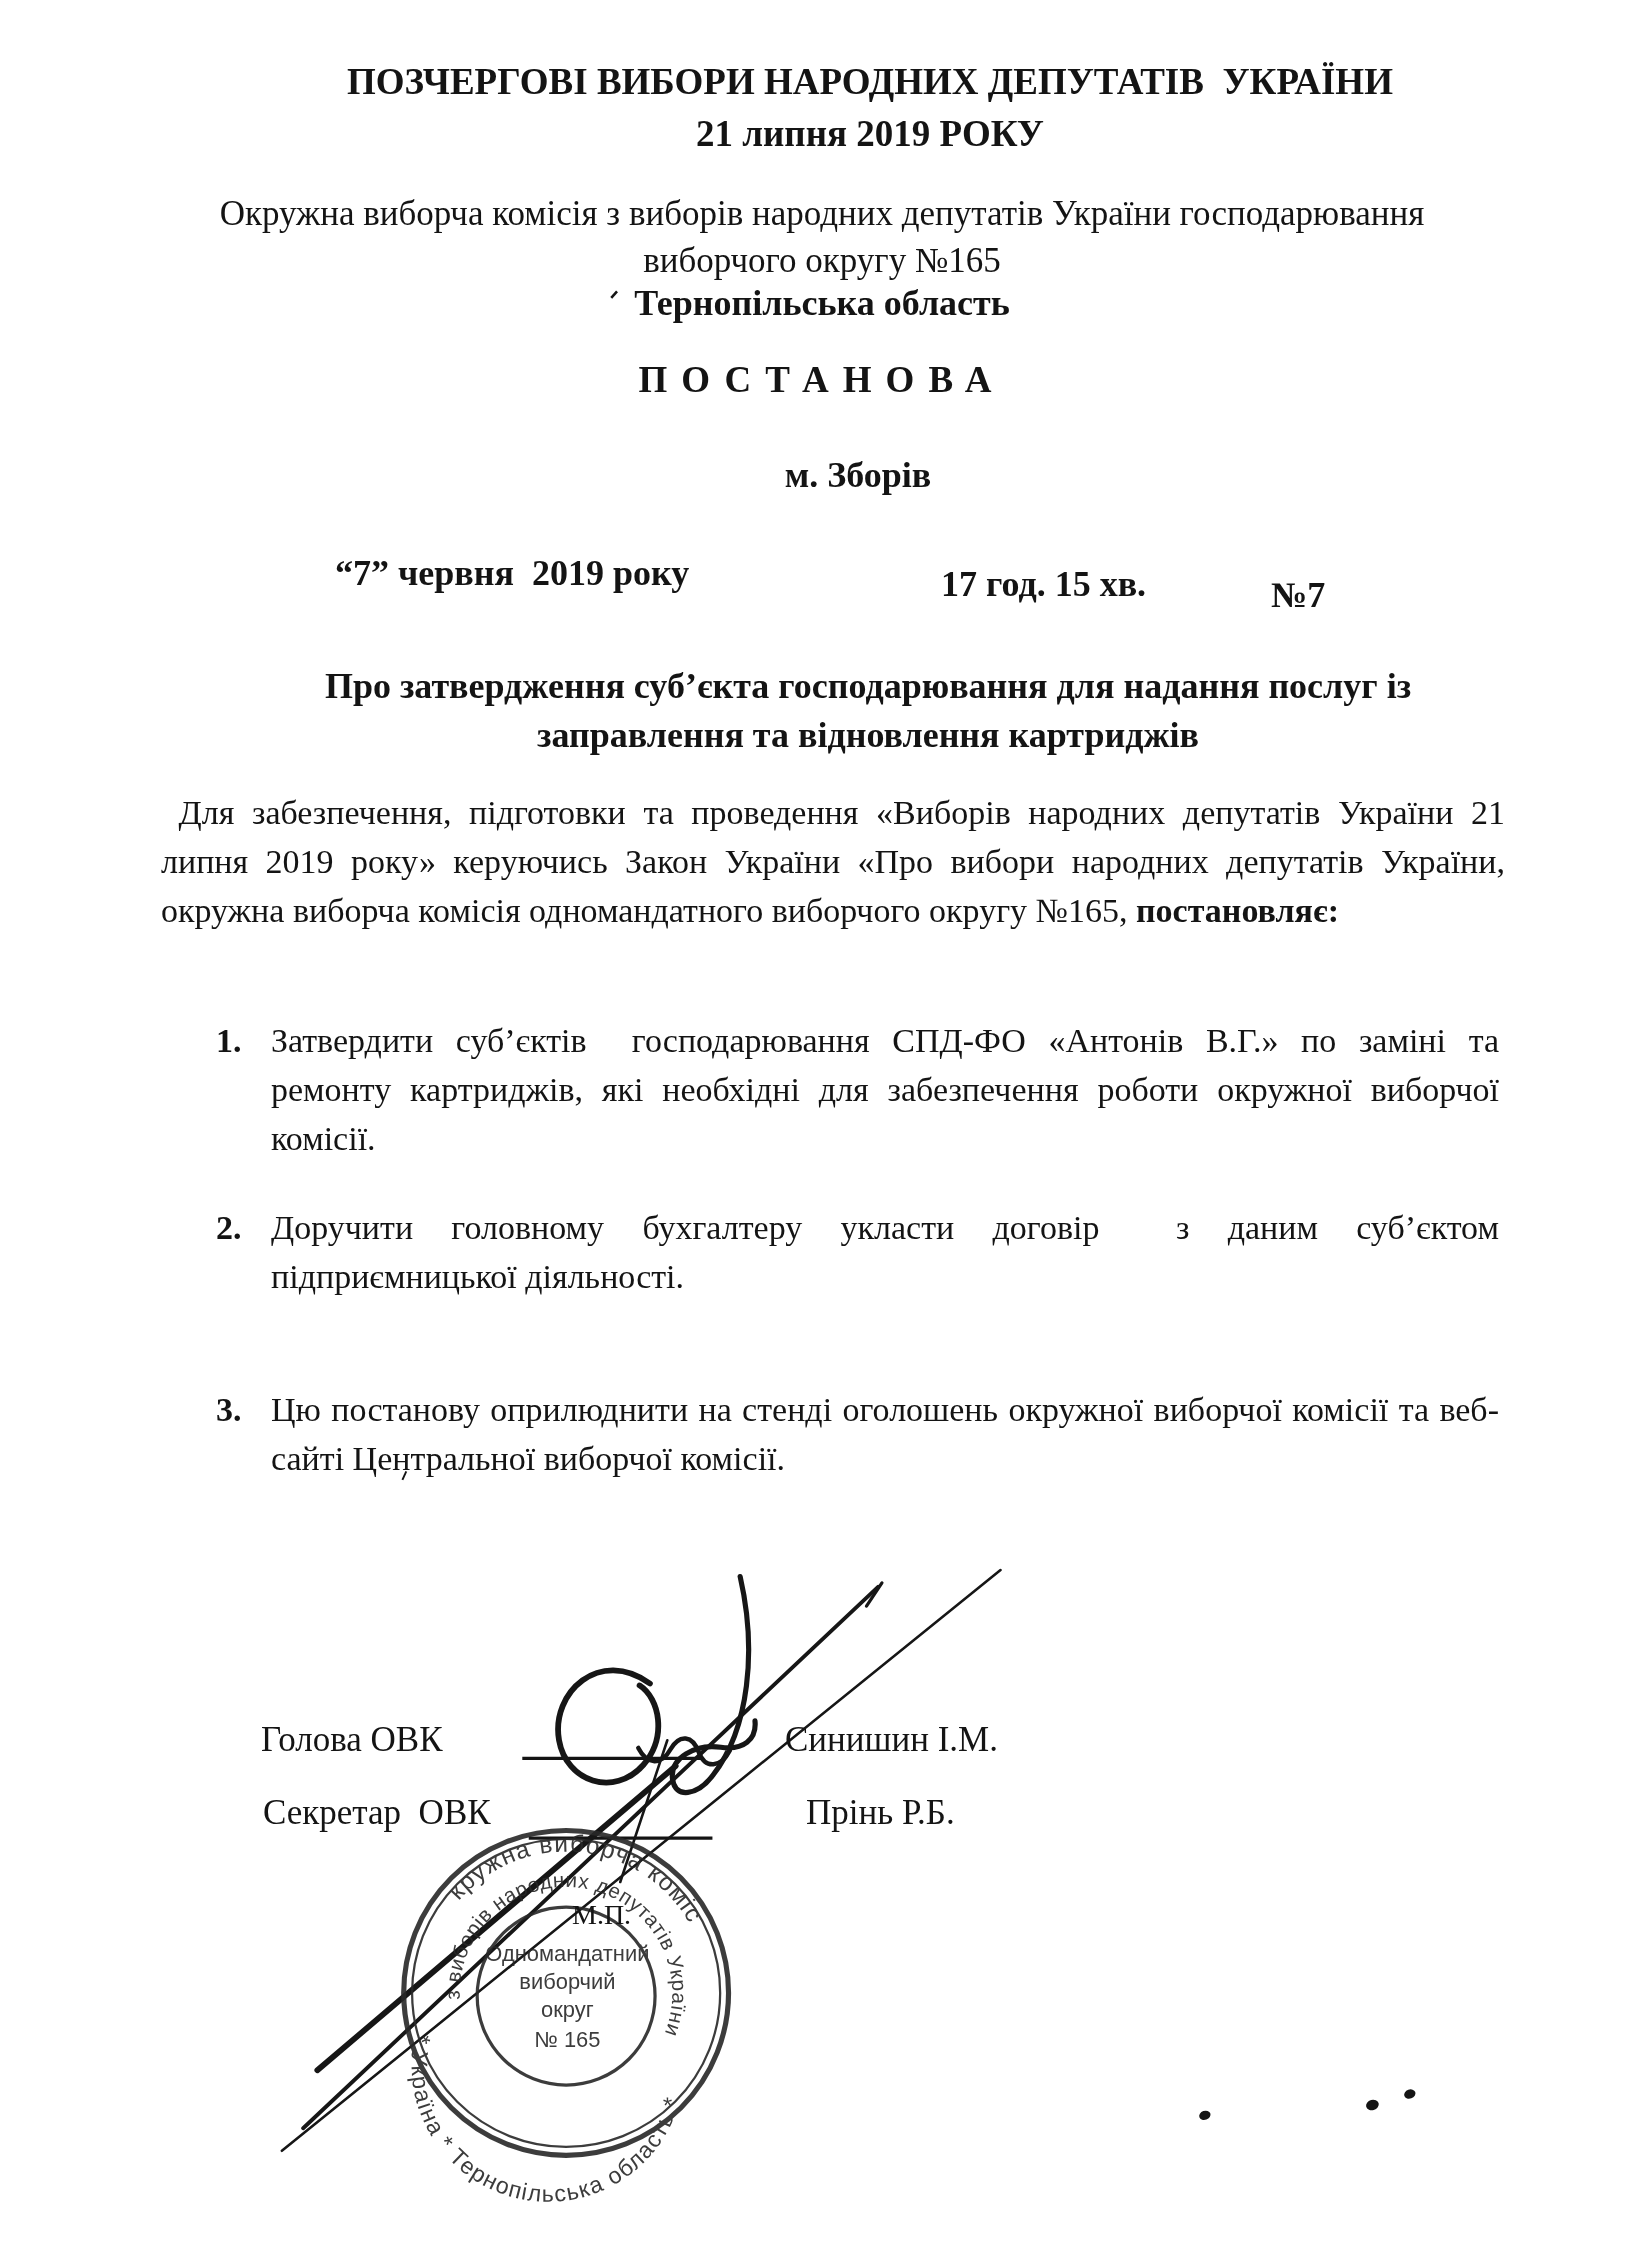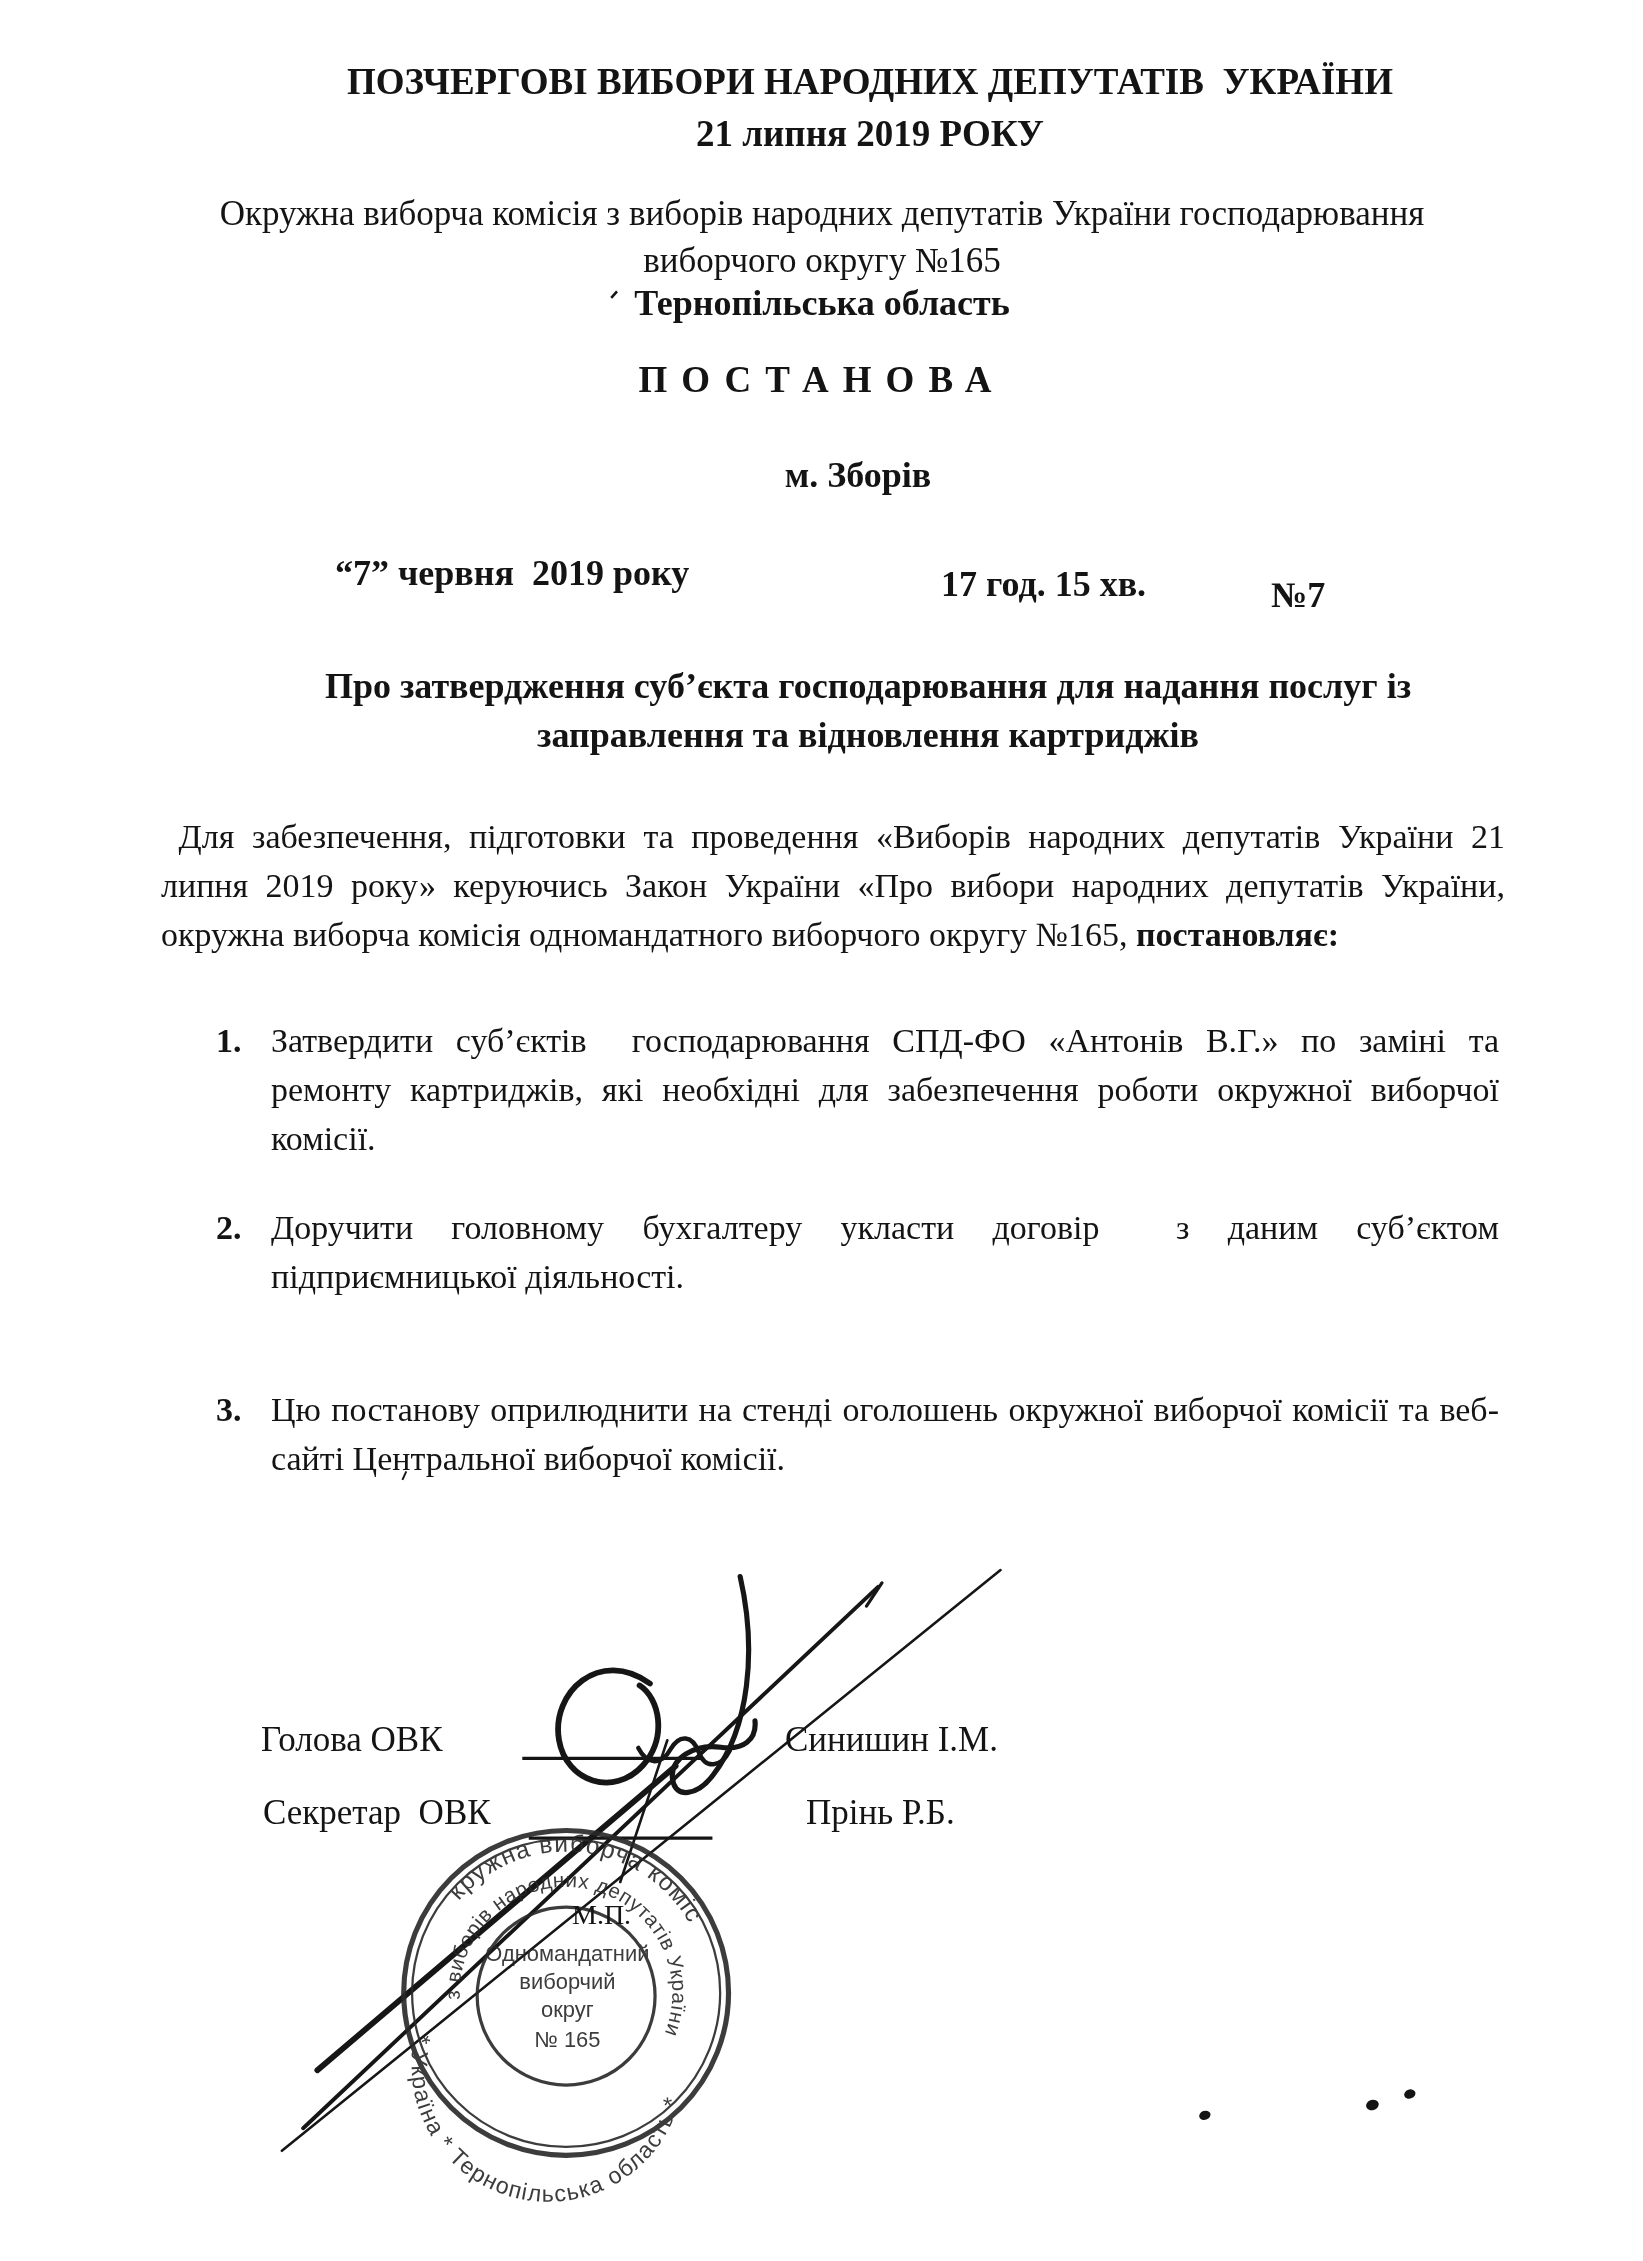--- a/index.html
+++ b/index.html
@@ -15,21 +15,21 @@
   .abs{position:absolute;white-space:pre-wrap;}
   .center{left:0;width:1644px;text-align:center;}
   .b{font-weight:700;}
   .title{font-size:37px;line-height:1.25;padding-left:48px;}
   .comm{font-size:35px;line-height:1.3;}
   .region{font-size:36px;}
   .doctype{font-size:37px;letter-spacing:14px;}
   .place{font-size:36px;margin-left:36px;}
   .meta{font-size:36px;}
   .subject{font-size:36px;margin-left:46px;}
-  .body-text{font-size:34px;line-height:49px;text-align:justify;margin-top:24px;}
+  .body-text{font-size:34px;line-height:49px;text-align:justify;}
   .item{position:absolute;left:216px;width:1283px;}
   .inum{position:absolute;left:0;top:0;font-weight:700;font-size:34px;line-height:49px;}
   .itext{margin-left:55px;font-size:34px;line-height:49px;text-align:justify;white-space:pre-wrap;}
   .sigrow{position:absolute;left:0;width:1644px;height:52px;}
   .sigrow span{position:absolute;font-size:35px;white-space:pre-wrap;}
   .mp{position:absolute;left:572px;top:1899px;font-size:28px;z-index:3;}
   svg.overlay{position:absolute;left:0;top:0;z-index:2;}
 </style>
 </head>
 <body>

